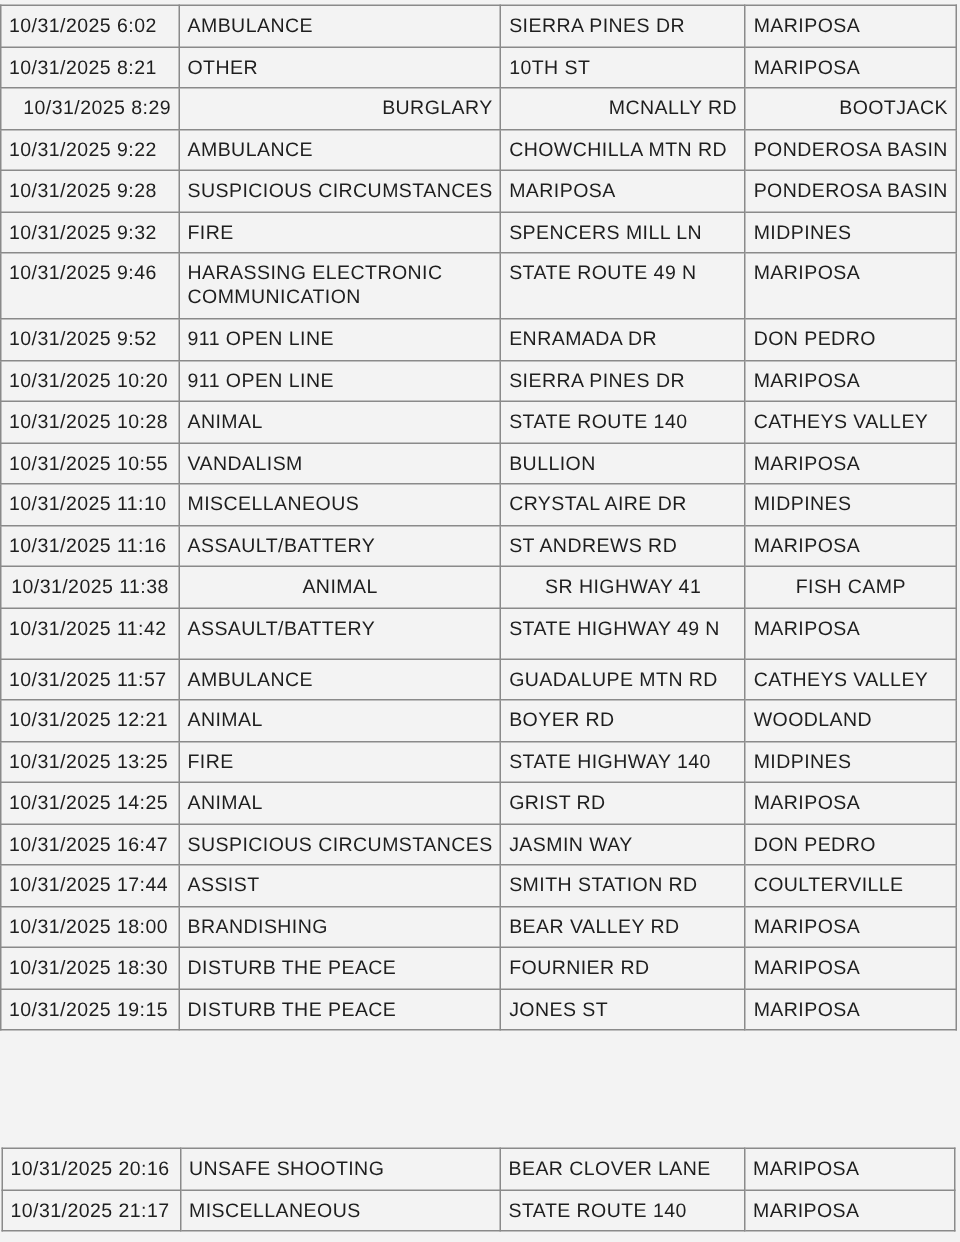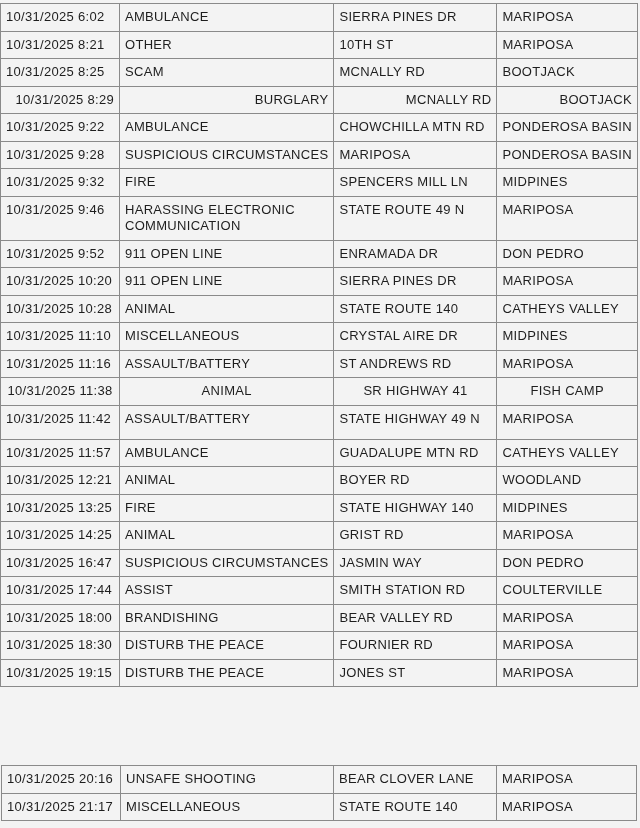--- a/index.html
+++ b/index.html
@@ -73,34 +73,20 @@
         <td>
           <span class="cell">OTHER</span>
         </td>
         <td>
           <span class="cell">10TH ST</span>
         </td>
         <td>
           <span class="cell">MARIPOSA</span>
         </td>
       </tr>
-      <tr style="height: 27.5px;">
-        <td>
-          <span class="cell">10/31/2025 8:25</span>
-        </td>
-        <td>
-          <span class="cell">SCAM</span>
-        </td>
-        <td>
-          <span class="cell">MCNALLY RD</span>
-        </td>
-        <td>
-          <span class="cell">BOOTJACK</span>
-        </td>
-      </tr>
       <tr style="height: 27.5px; text-align: right;">
         <td>
           <span class="cell">10/31/2025 8:29</span>
         </td>
         <td>
           <span class="cell">BURGLARY</span>
         </td>
         <td>
           <span class="cell">MCNALLY RD</span>
         </td>
@@ -197,20 +183,34 @@
           <span class="cell">10/31/2025 10:28</span>
         </td>
         <td>
           <span class="cell">ANIMAL</span>
         </td>
         <td>
           <span class="cell">STATE ROUTE 140</span>
         </td>
         <td>
           <span class="cell">CATHEYS VALLEY</span>
+        </td>
+      </tr>
+      <tr style="height: 27.5px;">
+        <td>
+          <span class="cell">10/31/2025 10:55</span>
+        </td>
+        <td>
+          <span class="cell">VANDALISM</span>
+        </td>
+        <td>
+          <span class="cell">BULLION</span>
+        </td>
+        <td>
+          <span class="cell">MARIPOSA</span>
         </td>
       </tr>
       <tr style="height: 27.5px;">
         <td>
           <span class="cell">10/31/2025 11:10</span>
         </td>
         <td>
           <span class="cell">MISCELLANEOUS</span>
         </td>
         <td>

